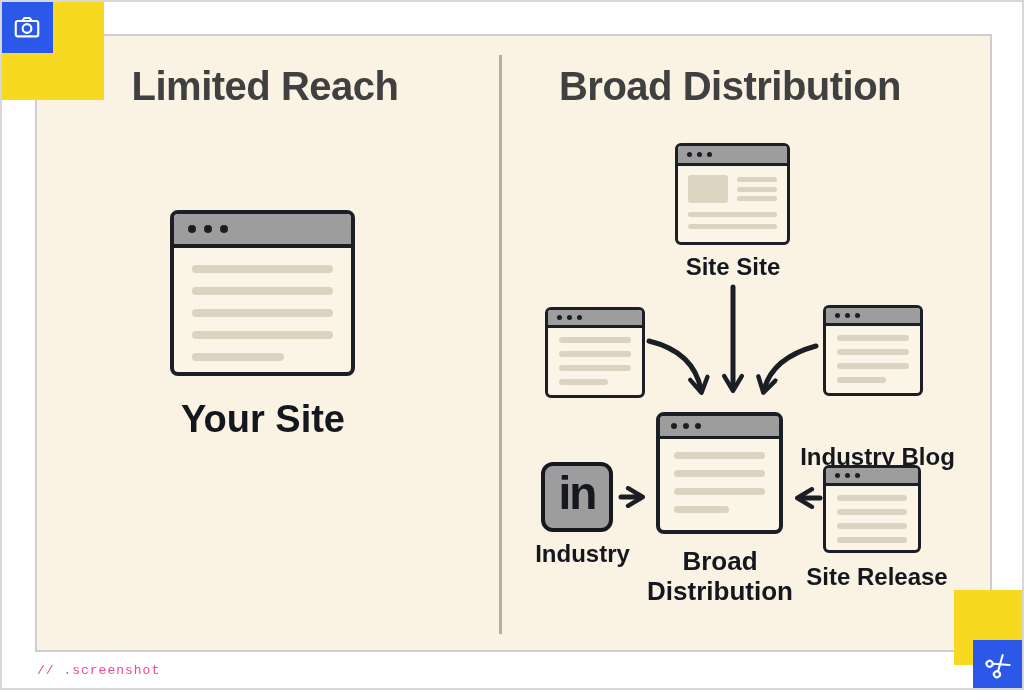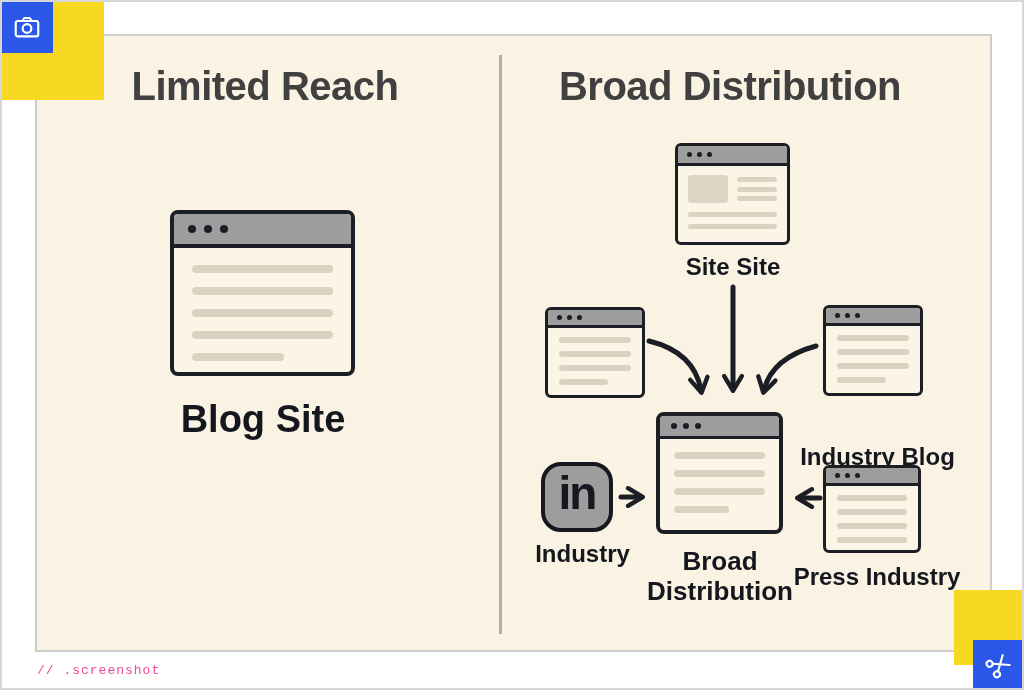--- a/index.html
+++ b/index.html
@@ -60,21 +60,21 @@
   
   #win-hub{left:656px;top:412px;width:127px;height:122px;border-width:4px;}
   #win-hub .bw-bar{height:23px;border-bottom-width:3px;gap:6px;padding-left:11px;}
   #win-hub .dot{width:6px;height:6px;}
   #win-hub .bw-body{padding:13px 14px;display:flex;flex-direction:column;gap:11px;}
   #win-hub .ln{height:7px;}
 
   
   .li-badge{
     position:absolute;left:541px;top:462px;width:72px;height:70px;z-index:3;
-    background:#9d9d9d;border:4px solid #15181e;border-radius:20px;box-sizing:border-box;
+    background:#9d9d9d;border:4px solid #15181e;border-radius:12px;box-sizing:border-box;
     display:flex;align-items:center;justify-content:center;
   }
   .li-glyph{font-size:46px;font-weight:700;letter-spacing:-2px;color:#15181e;line-height:1;margin-top:-8px;}
 
   
   .node-label{position:absolute;z-index:3;text-align:center;font-weight:700;color:#14171d;}
   #lbl-your-site{left:158px;top:398px;width:210px;font-size:38px;}
   #lbl-media{left:653px;top:253px;width:160px;font-size:24px;}
   #lbl-industry{left:790px;top:403px;width:175px;font-size:24px;margin-top:40px;}
   #lbl-linkedin{left:515px;top:540px;width:135px;font-size:24px;}
@@ -114,21 +114,21 @@
     <span class="dot"></span>
   </div>
   <div class="bw-body">
     <div class="ln" style="width:100%"></div>
     <div class="ln" style="width:100%"></div>
     <div class="ln" style="width:100%"></div>
     <div class="ln" style="width:100%"></div>
     <div class="ln" style="width:65%"></div>
   </div>
 </div>
-<div class="node-label" id="lbl-your-site">Blog Site</div>
+<div class="node-label" id="lbl-your-site">Your Site</div>
 
 <div class="bw bw-sm" id="win-media">
   <div class="bw-bar">
     <span class="dot"></span>
     <span class="dot"></span>
     <span class="dot"></span>
   </div>
   <div class="bw-body">
     <div class="media-row">
       <div class="media-img"></div>
@@ -194,21 +194,21 @@
     <span class="dot"></span>
     <span class="dot"></span>
   </div>
   <div class="bw-body">
     <div class="ln" style="width:100%"></div>
     <div class="ln" style="width:100%"></div>
     <div class="ln" style="width:100%"></div>
     <div class="ln" style="width:100%"></div>
   </div>
 </div>
-<div class="node-label" id="lbl-press">Press Industry</div>
+<div class="node-label" id="lbl-press">Site Release</div>
 
 <div class="li-badge">
   <span class="li-glyph">in</span>
 </div>
 <div class="node-label" id="lbl-linkedin">Industry</div>
 
 <svg class="arrows" width="1024" height="690" viewBox="0 0 1024 690">
   <defs>
     <marker id="ah" viewBox="0 0 12 12" refX="8.5" refY="6" markerWidth="4.4" markerHeight="4.4" orient="auto" markerUnits="strokeWidth">
       <path d="M2 1.2 L10 6 L2 10.8" fill="none" stroke="#1b1e24" stroke-width="2.4" stroke-linecap="round" stroke-linejoin="round"></path>

